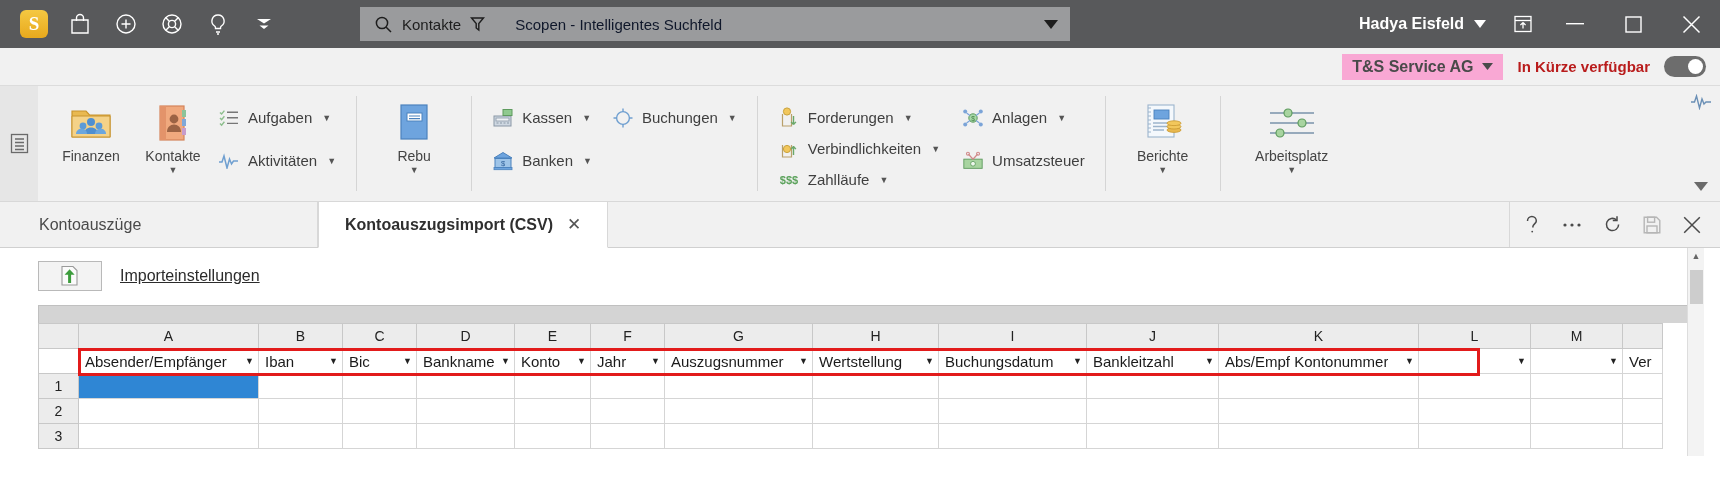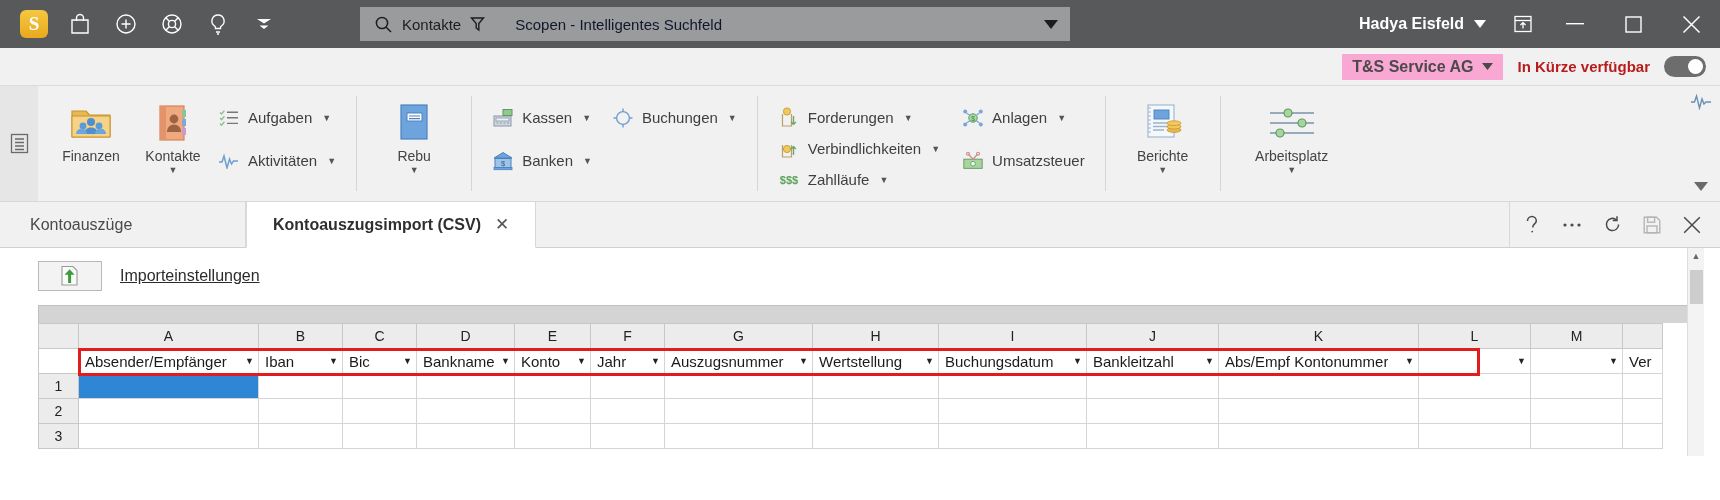--- a/index.html
+++ b/index.html
@@ -144,21 +144,21 @@
   .tabbar {
     height: 46px; background: #f1f1f1; display: flex; align-items: stretch;
     border-bottom: 1px solid #d0d0d0; position: relative;
   }
   .tab {
     display: flex; align-items: center; gap: 14px;
     padding: 0 26px; font-size: 16px; color: #4a4a4a;
     border-right: 1px solid #d8d8d8;
     justify-content: center;
   }
-  .tab.inactive { width: 246px; justify-content: flex-start; padding-left: 30px; }
+  .tab.inactive { width: 318px; justify-content: flex-start; padding-left: 39px; }
   .tab.active {
     background: #fff; font-weight: bold; color: #2f2f2f;
     border-left: 1px solid #d8d8d8;
     margin-bottom: -1px; border-bottom: 1px solid #fff;
   }
   .tab .x { font-size: 17px; font-weight: normal; color: #555; }
   .tabtools {
     position: absolute; right: 10px; top: 0; height: 100%;
     display: flex; align-items: center; gap: 4px;
     border-left: 1px solid #d8d8d8; padding-left: 4px;

